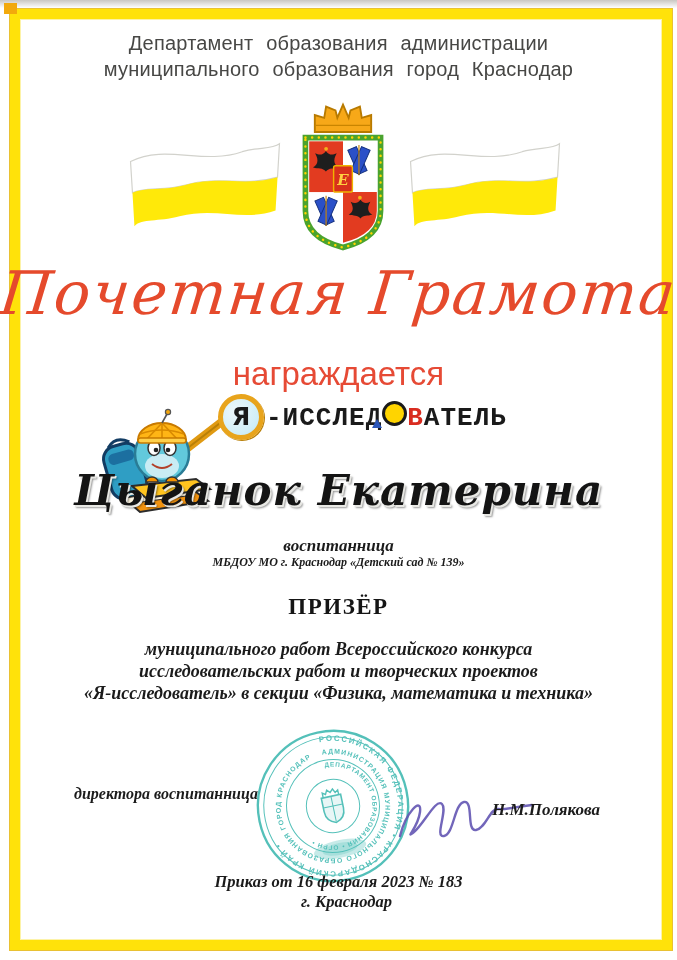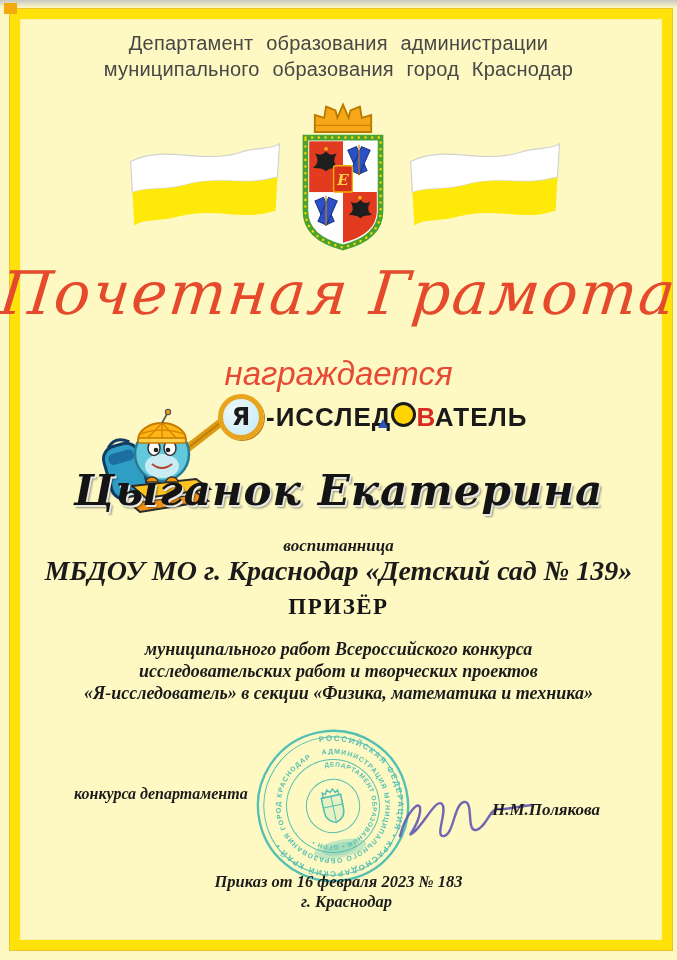--- a/index.html
+++ b/index.html
@@ -1,17 +1,17 @@
 <!DOCTYPE html>
 <html><head>
 <meta charset="utf-8">
 <style>
   html,body{margin:0;padding:0;}
   body{width:677px;height:960px;background:#efeeea;font-family:"Liberation Serif",serif;}
-  .page{position:relative;width:677px;height:960px;background:#fef9c3;overflow:hidden;}
+  .page{position:relative;width:677px;height:960px;background:#ffffff;overflow:hidden;}
   .scan-shadow-top{position:absolute;top:0;left:0;right:0;height:8px;
     background:linear-gradient(#c9c7c2,rgba(255,255,255,0));}
   .frame{position:absolute;left:10px;top:9px;right:5px;bottom:10px;
     border:10px solid #ffe20a;
     box-shadow:0 0 0 1px #e9c133, inset 0 0 0 1px #fdf3a8;}
   .corner-sq{position:absolute;left:4px;top:3px;width:13px;height:11px;background:#f2a90c;}
   .inner{position:absolute;left:0;top:0;width:677px;height:960px;}
 
   .abs{position:absolute;}
   .center{left:0;right:0;text-align:center;}
@@ -23,38 +23,38 @@
     color:#e54a2c;letter-spacing:2px;transform:skewX(-6deg);}
 
   .award-word{font-family:"Liberation Sans",sans-serif;font-size:33px;color:#e64a35;}
 
   .logo-line{display:flex;align-items:center;}
   .lens{width:36px;height:36px;border-radius:50%;border:5px solid #e8a41c;
     background:radial-gradient(circle at 35% 35%, #eef8fb 0%, #cfeef7 70%, #b9e2ef 100%);
     display:flex;align-items:center;justify-content:center;
     box-shadow:1px 1px 0 #b97f07;}
   .lens-letter{font-family:"DejaVu Sans",sans-serif;font-weight:700;font-size:24px;color:#1a1a1a;}
-  .logo-letters{font-family:Liberation Sans, sans-serif;font-weight:700;font-size:26px;
+  .logo-letters{font-family:Liberation Mono, monospace;font-weight:700;font-size:26px;
     color:#1a1a1a;letter-spacing:1px;margin-left:2px;}
   .letter-d{position:relative;display:inline-block;}
   .letter-d::after{content:"";position:absolute;left:6px;bottom:5px;width:0;height:0;
     border-left:5px solid transparent;border-right:5px solid transparent;
     border-bottom:9px solid #2a55b8;}
   .letter-o-disc{display:inline-block;width:19px;height:19px;border-radius:50%;
     background:#ffd400;border:3px solid #1a1a1a;vertical-align:-1px;color:transparent;
     overflow:hidden;line-height:19px;font-size:10px;}
   .letter-v{color:#d92c20;}
 
   .recipient-name{font-family:"DejaVu Serif",serif;font-weight:700;font-style:italic;
     font-size:42px;color:#141414;letter-spacing:1px;
     text-shadow:1.5px 1.5px 0 #e8e8e4, 2.5px 2.5px 2px rgba(0,0,0,.4);}
 
   .serif-bold-it{font-family:"Liberation Serif",serif;font-weight:700;font-style:italic;color:#1b1b1b;}
   .role{font-size:17px;}
-  .institution{font-size:28px;}
+  .institution{font-size:12px;}
   .status{font-family:"Liberation Serif",serif;font-weight:700;font-size:23px;
     letter-spacing:1.5px;color:#151515;}
   .body-lines{font-size:18px;line-height:22px;}
 
   .sig-label{font-size:16px;line-height:21px;text-align:left;}
   .signer{font-size:17px;}
   .footer-line{font-size:16.5px;line-height:20px;}
 
   svg{display:block;}
 </style>
@@ -123,21 +123,21 @@
           </g>
         <line x1="0" y1="-20" x2="0" y2="12" stroke="#c98500" stroke-width="1.2"></line>
       </g>
 
       <rect x="40" y="70" width="20" height="28" rx="2" fill="#d8301c" stroke="#f0b400" stroke-width="1.5"></rect>
       <text x="50" y="91" text-anchor="middle" font-family="DejaVu Serif, serif" font-style="italic" font-weight="700" font-size="16" fill="#ffcf40">Е</text>
     </svg>
 
     <div class="abs center title" style="top:258px;">Почетная Грамота</div>
 
-    <div class="abs center award-word" style="top:355px;font-style:italic;">награждается</div>
+    <div class="abs center award-word" style="top:355px;">награждается</div>
 
     <svg class="abs" style="left:96px;top:388px;" width="140" height="140" viewBox="0 0 140 140">
 
       <g transform="rotate(-16 30 86)">
         <rect x="12" y="56" width="36" height="54" rx="13" fill="#2f9ec4" stroke="#123c63" stroke-width="3"></rect>
         <rect x="17" y="63" width="26" height="11" rx="5" fill="#1c6fa0"></rect>
         <path d="M20,56 q10,-10 22,0" fill="none" stroke="#123c63" stroke-width="3"></path>
       </g>
 
       <path d="M28,110 L96,101 L112,113 L44,124 Z" fill="#f2930f" stroke="#2c2c2c" stroke-width="2"></path>
@@ -182,21 +182,21 @@
 
     <div class="abs center status" style="top:594px;">ПРИЗЁР</div>
 
     <div class="abs center serif-bold-it body-lines" style="top:638px;">
       <div>муниципального работ Всероссийского конкурса</div>
       <div>исследовательских работ и творческих проектов</div>
       <div>«Я-исследователь» в секции  «Физика, математика  и техника»</div>
     </div>
 
     <div class="abs serif-bold-it sig-label" style="left:74px;top:783px;width:220px;">
-      <div>конкурса департамента</div>
+      <div>директора воспитанница</div>
     </div>
 
     <svg class="abs" style="left:254px;top:727px;" width="158" height="158" viewBox="0 0 160 160" opacity="0.88">
       <defs>
         <path id="ringO" d="M80,14 a66,66 0 1 1 -0.1,0"></path>
         <path id="ringM" d="M80,27 a53,53 0 1 1 -0.1,0"></path>
         <path id="ringI" d="M80,40 a40,40 0 1 1 -0.1,0"></path>
       </defs>
       <g transform="rotate(-12 80 80)" fill="none" stroke="#3db8b0">
         <circle cx="80" cy="80" r="76" stroke-width="2.4"></circle>

